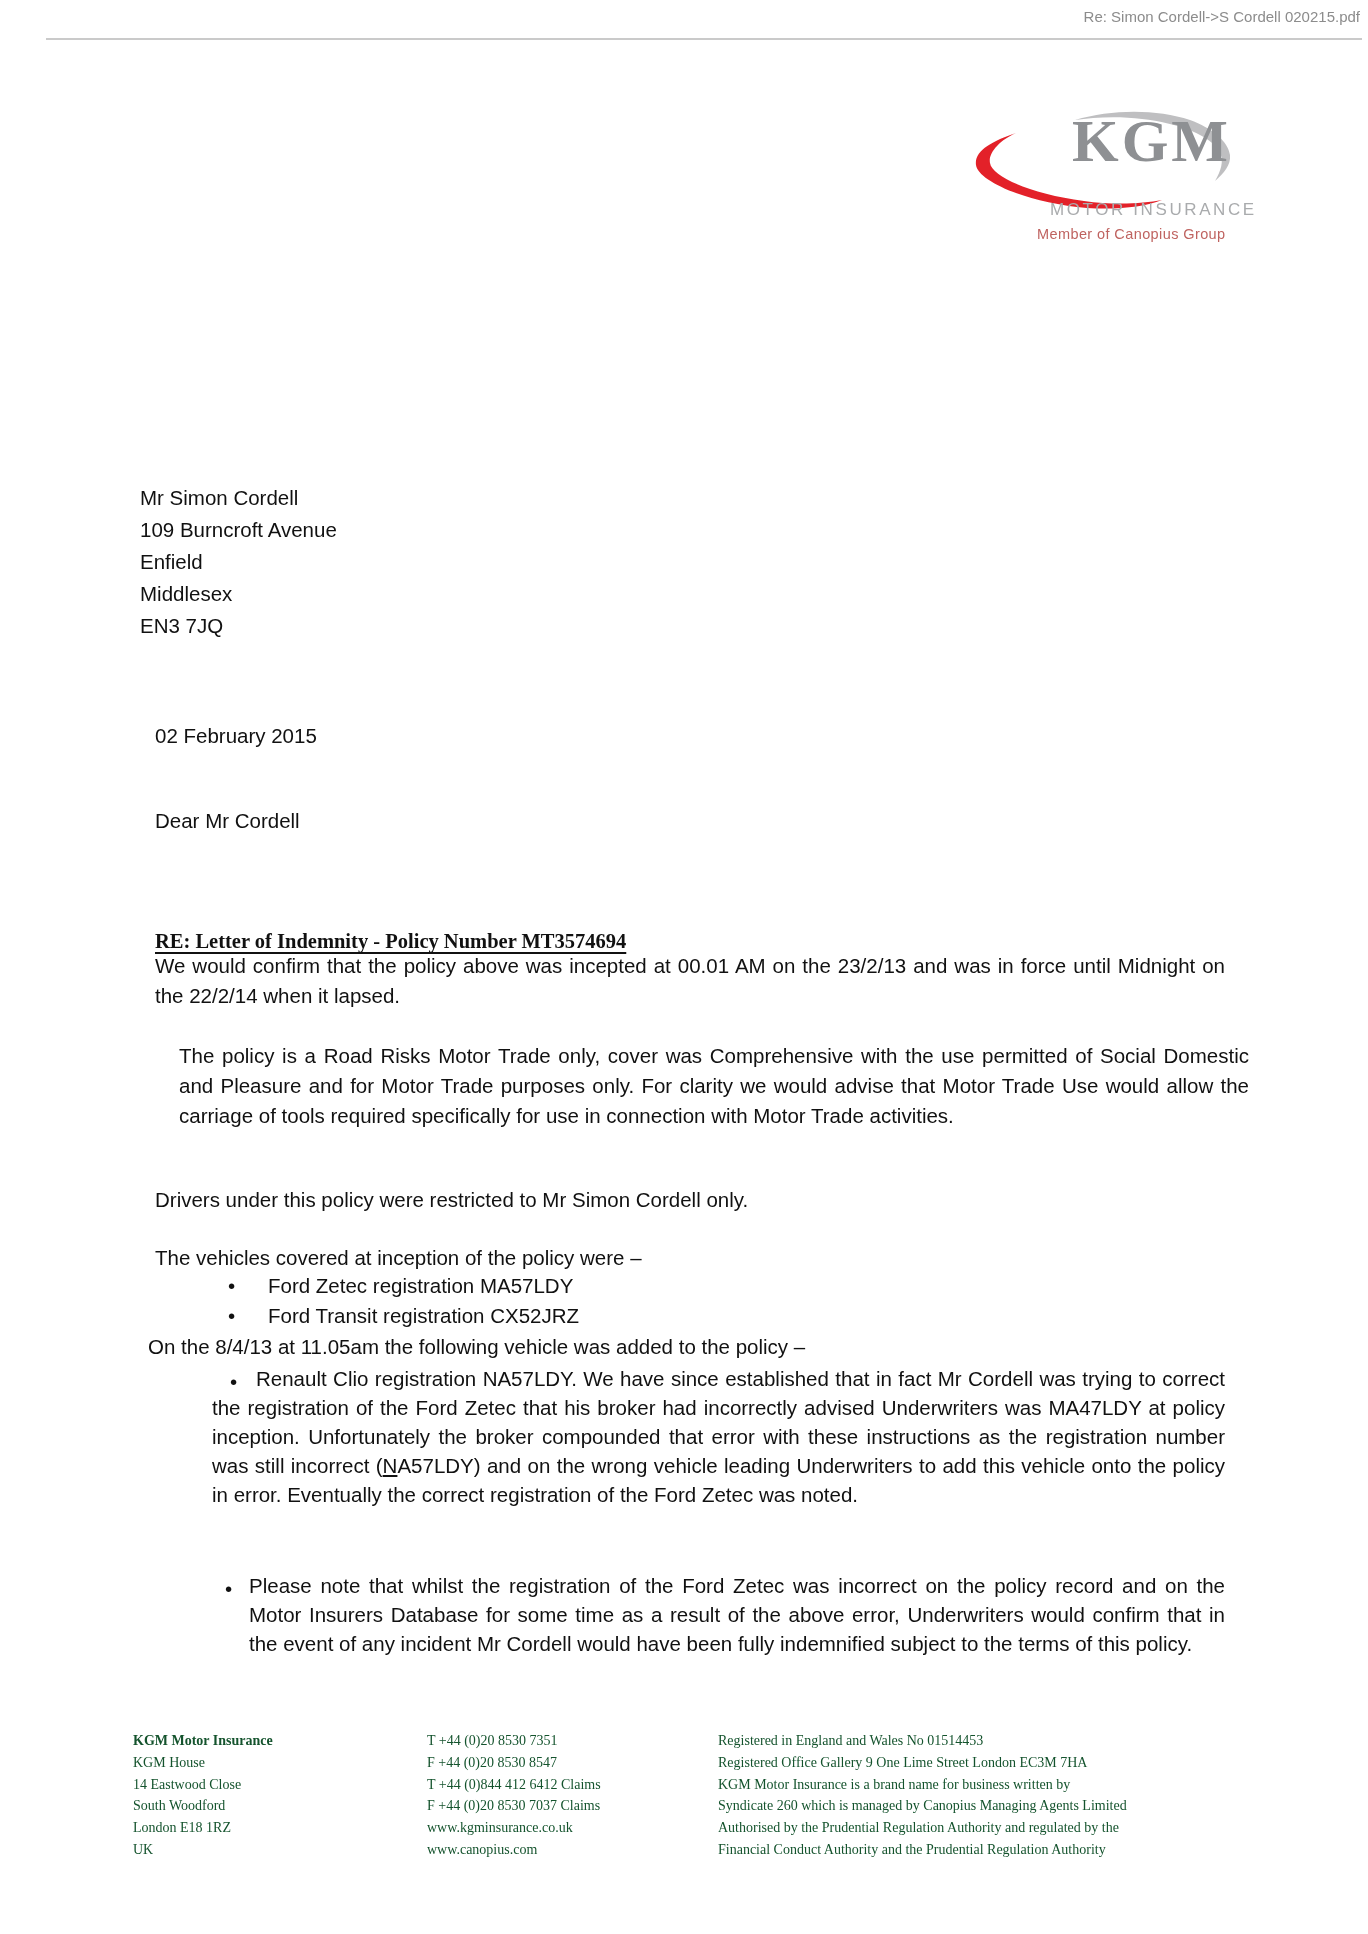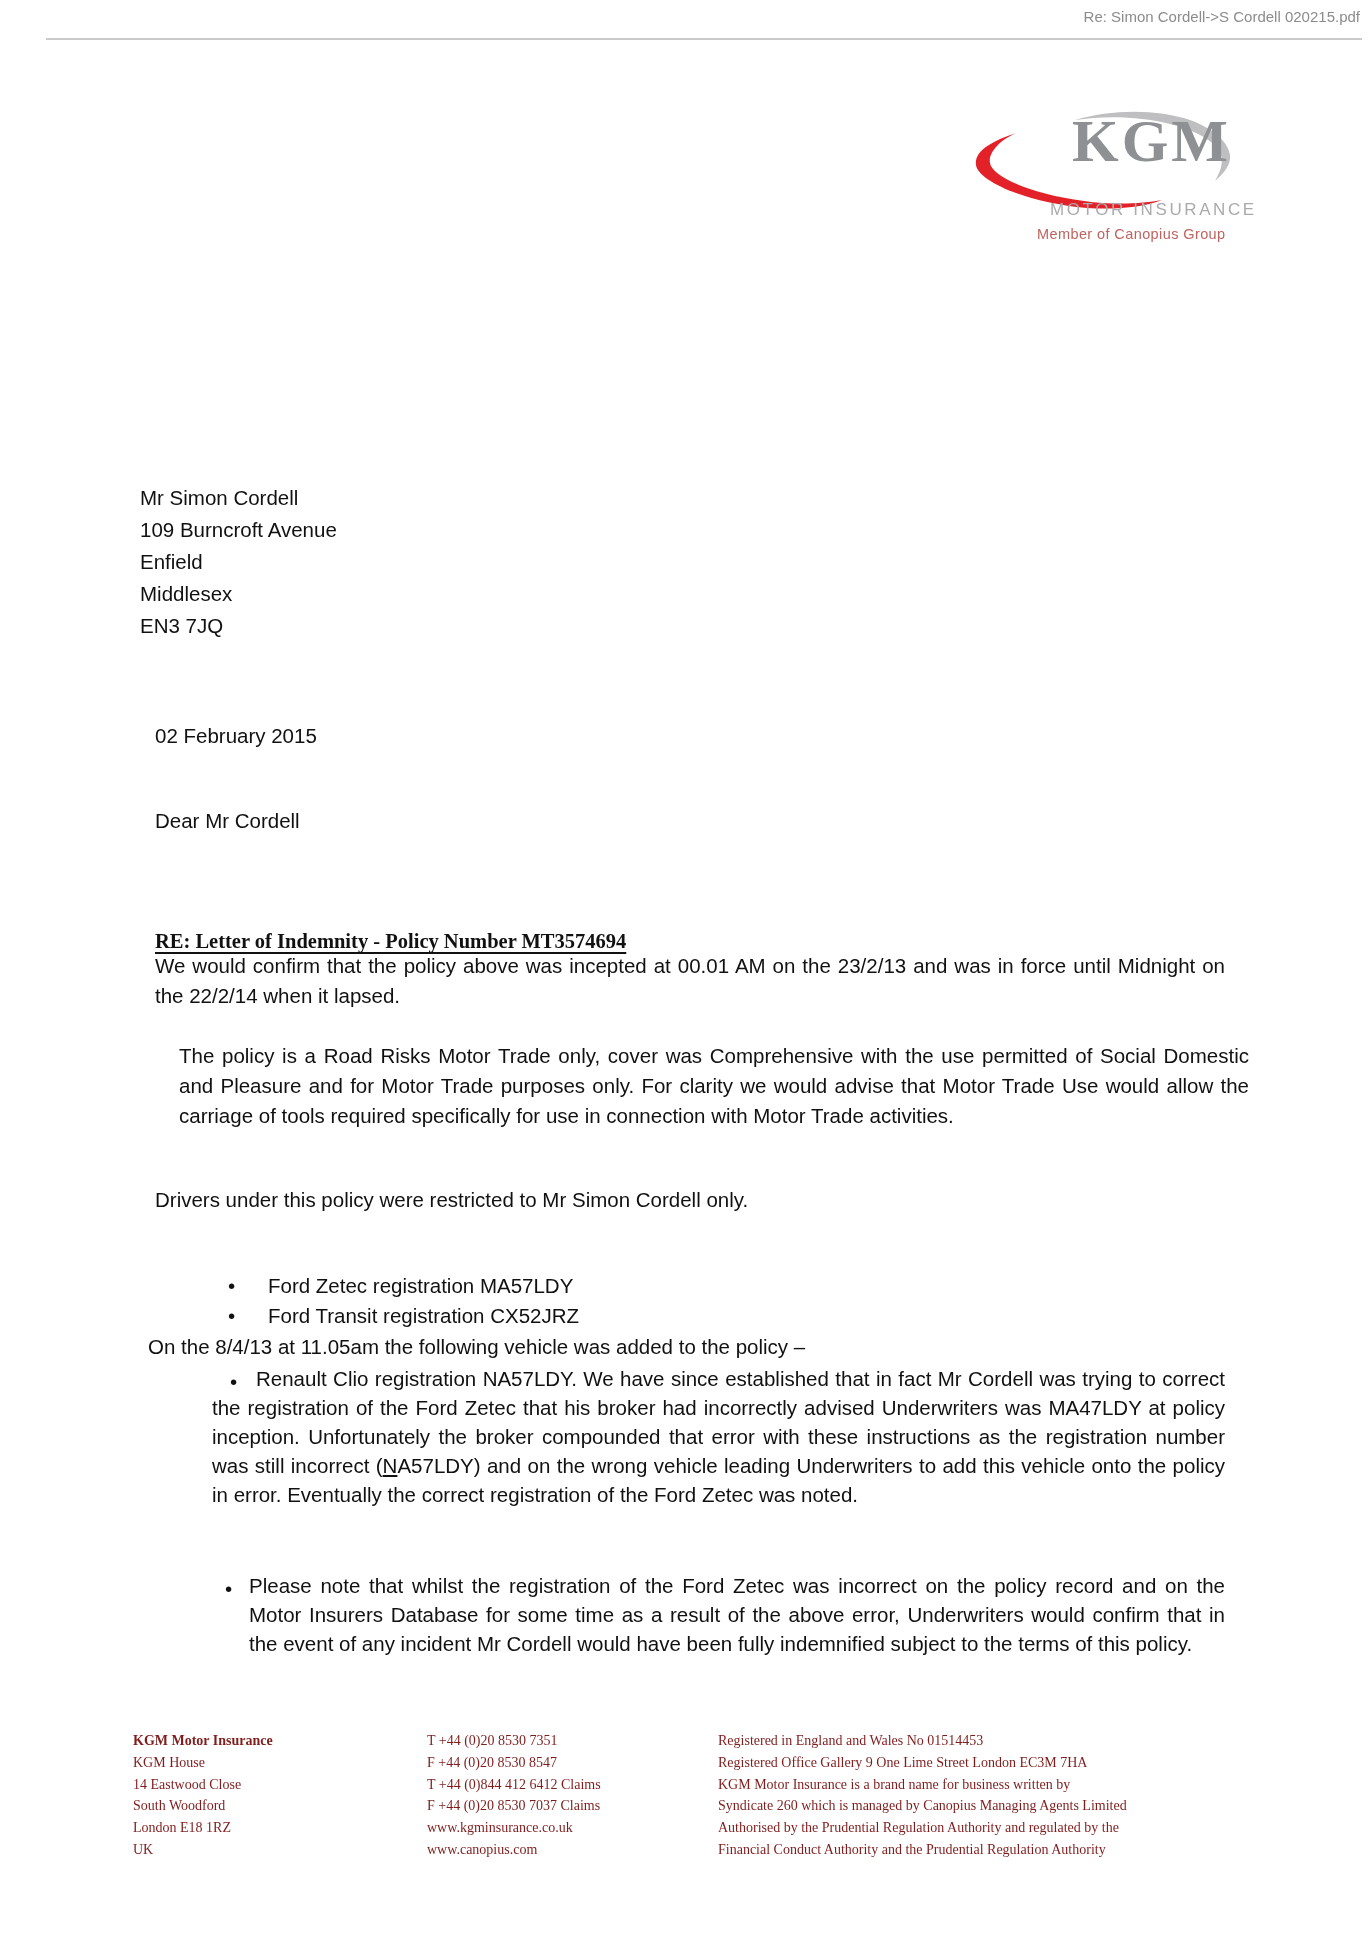--- a/index.html
+++ b/index.html
@@ -67,21 +67,21 @@
   .note{
     left:249px;top:1571px;width:976px;
     text-align:justify;line-height:29px;
   }
   .note .dot{left:-24px;top:3px;}
   .u{text-decoration:underline;text-underline-offset:2px;}
   
   .footer-col{
     top:1730px;
     font-family:"Liberation Serif", serif;
-    font-size:14px;line-height:21.8px;color:#7f1d1d;
+    font-size:14px;line-height:21.8px;color:#14532d;
   }
   .f-company{left:133px;width:280px;}
   .f-contact{left:427px;width:285px;}
   .f-legal{left:718px;width:610px;}
   .f-company .line1{font-weight:bold;}
 </style>
 </head>
 <body>
 
 <div id="page">
@@ -107,20 +107,21 @@
     <div>EN3 7JQ</div>
   </div>
 
   <div class="abs date body-text">02 February 2015</div>
   <div class="abs salutation body-text">Dear Mr Cordell</div>
   <div class="abs subject body-text">RE: Letter of Indemnity - Policy Number MT3574694</div>
 
   <div class="abs para p-incepted body-text">We would confirm that the policy above was incepted at 00.01 AM on the 23/2/13 and was in force until Midnight on the 22/2/14 when it lapsed.</div>
   <div class="abs para p-policy body-text">The policy is a Road Risks Motor Trade only, cover was Comprehensive with the use permitted of Social Domestic and Pleasure and for Motor Trade purposes only. For clarity we would advise that Motor Trade Use would allow the carriage of tools required specifically for use in connection with Motor Trade activities.</div>
   <div class="abs para p-drivers body-text">Drivers under this policy were restricted to Mr Simon Cordell only.</div>
+  <div class="abs para p-vehicles body-text">The vehicles covered at inception of the policy were –</div>
 
   <div class="abs veh-bullets body-text">
     <div class="bullet-row"><span class="dot">•</span><span>Ford Zetec registration MA57LDY</span></div>
     <div class="bullet-row"><span class="dot">•</span><span>Ford Transit registration CX52JRZ</span></div>
   </div>
 
   <div class="abs p-added body-text">On the 8/4/13 at 11.05am the following vehicle was added to the policy –</div>
 
   <div class="abs renault body-text"><span class="dot">•</span><span>Renault Clio registration NA57LDY. We have since established that in fact Mr Cordell was trying to correct the registration of the Ford Zetec that his broker had incorrectly advised Underwriters was MA47LDY at policy inception. Unfortunately the broker compounded that error with these instructions as the registration number was still incorrect (</span><span class="u">N</span><span>A57LDY) and on the wrong vehicle leading Underwriters to add this vehicle onto the policy in error. Eventually the correct registration of the Ford Zetec was noted.</span></div>
 

